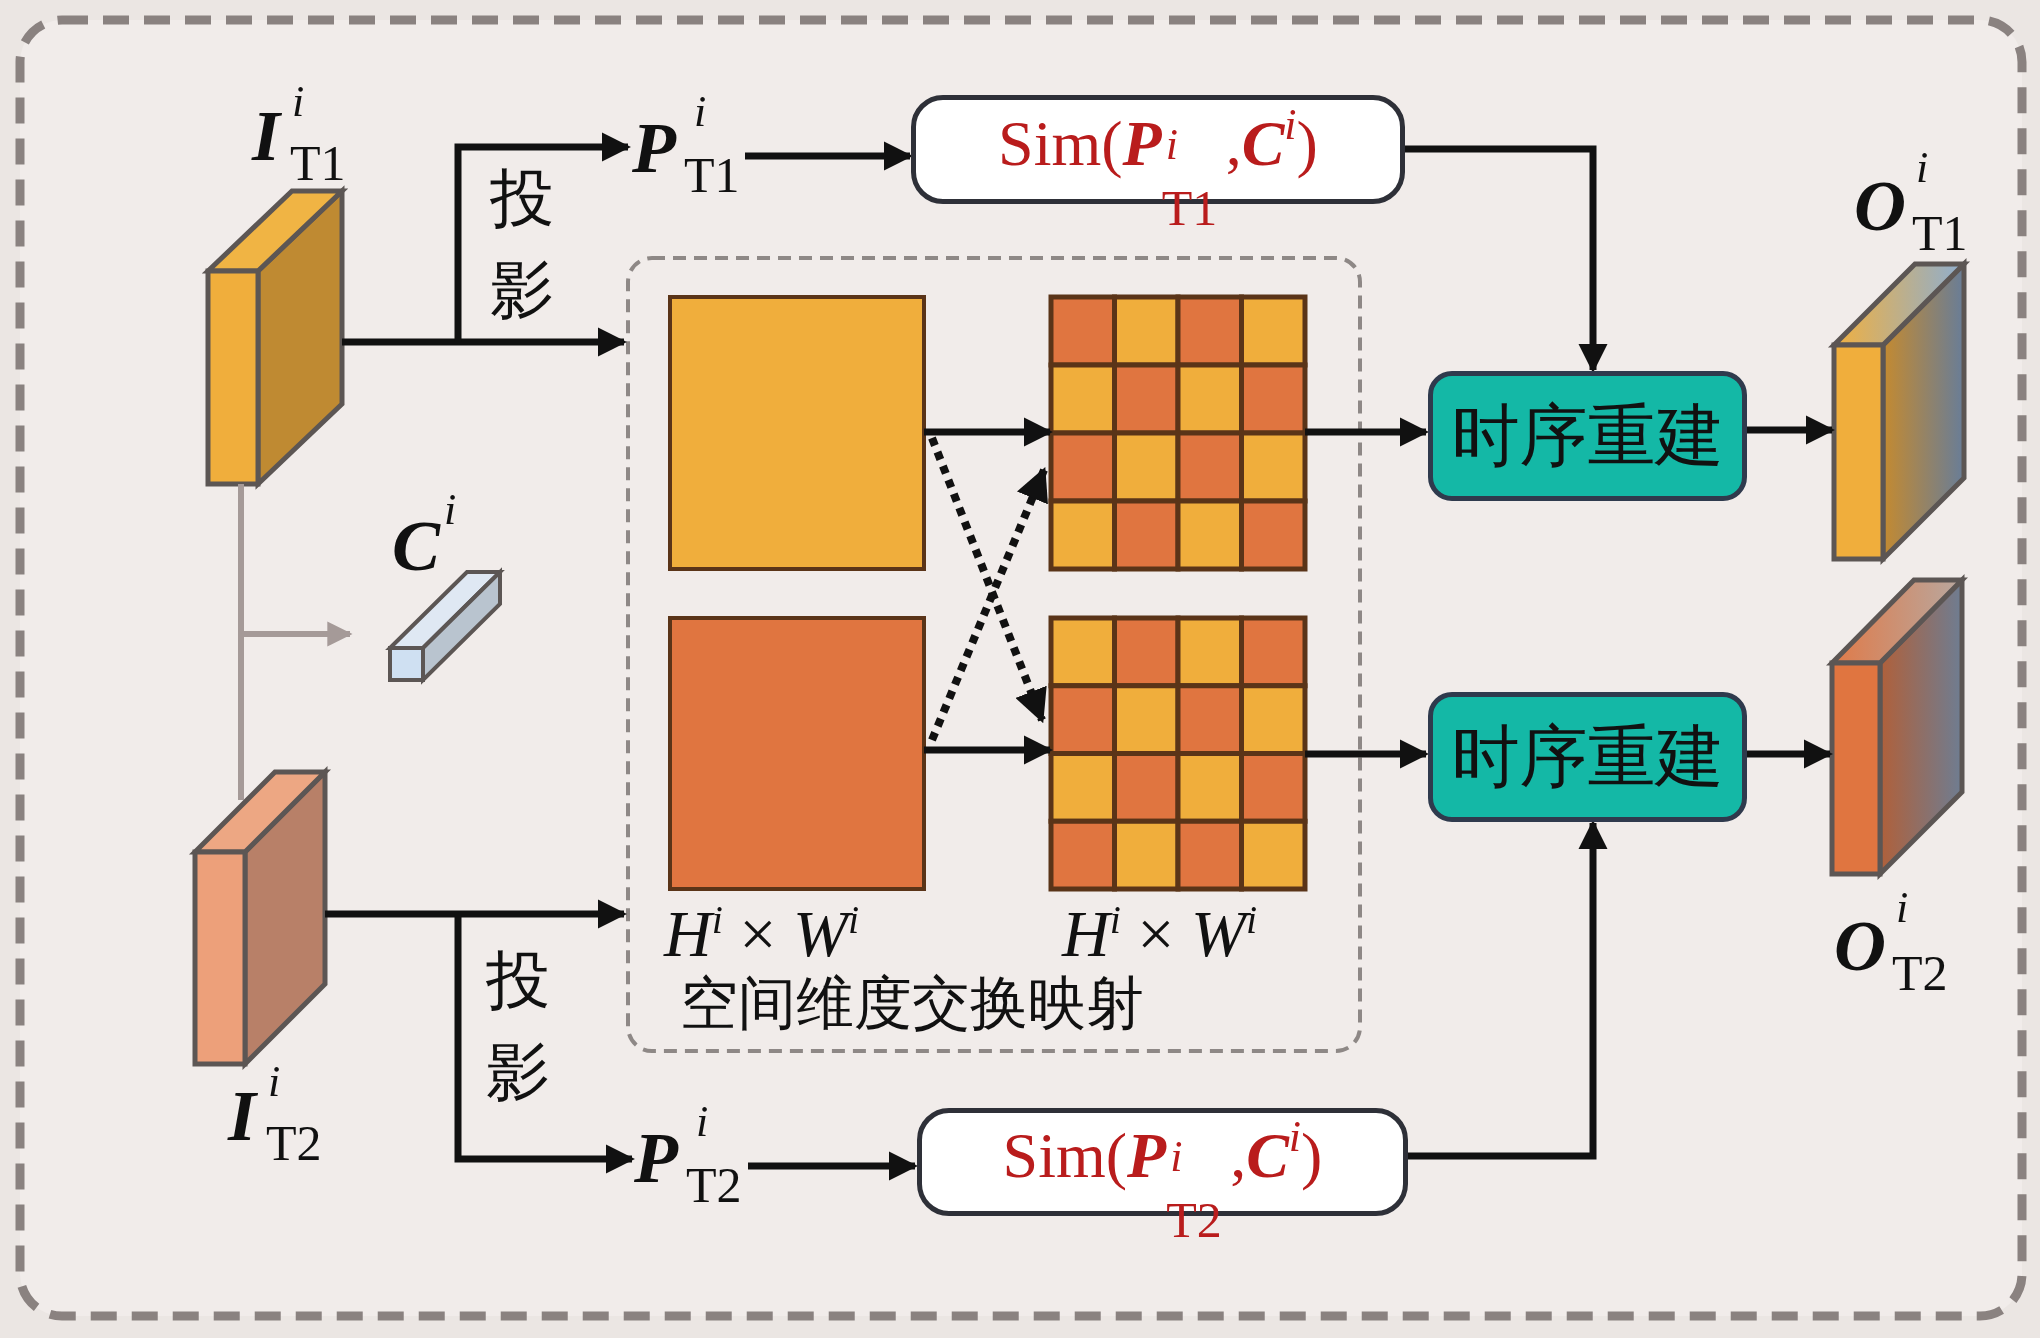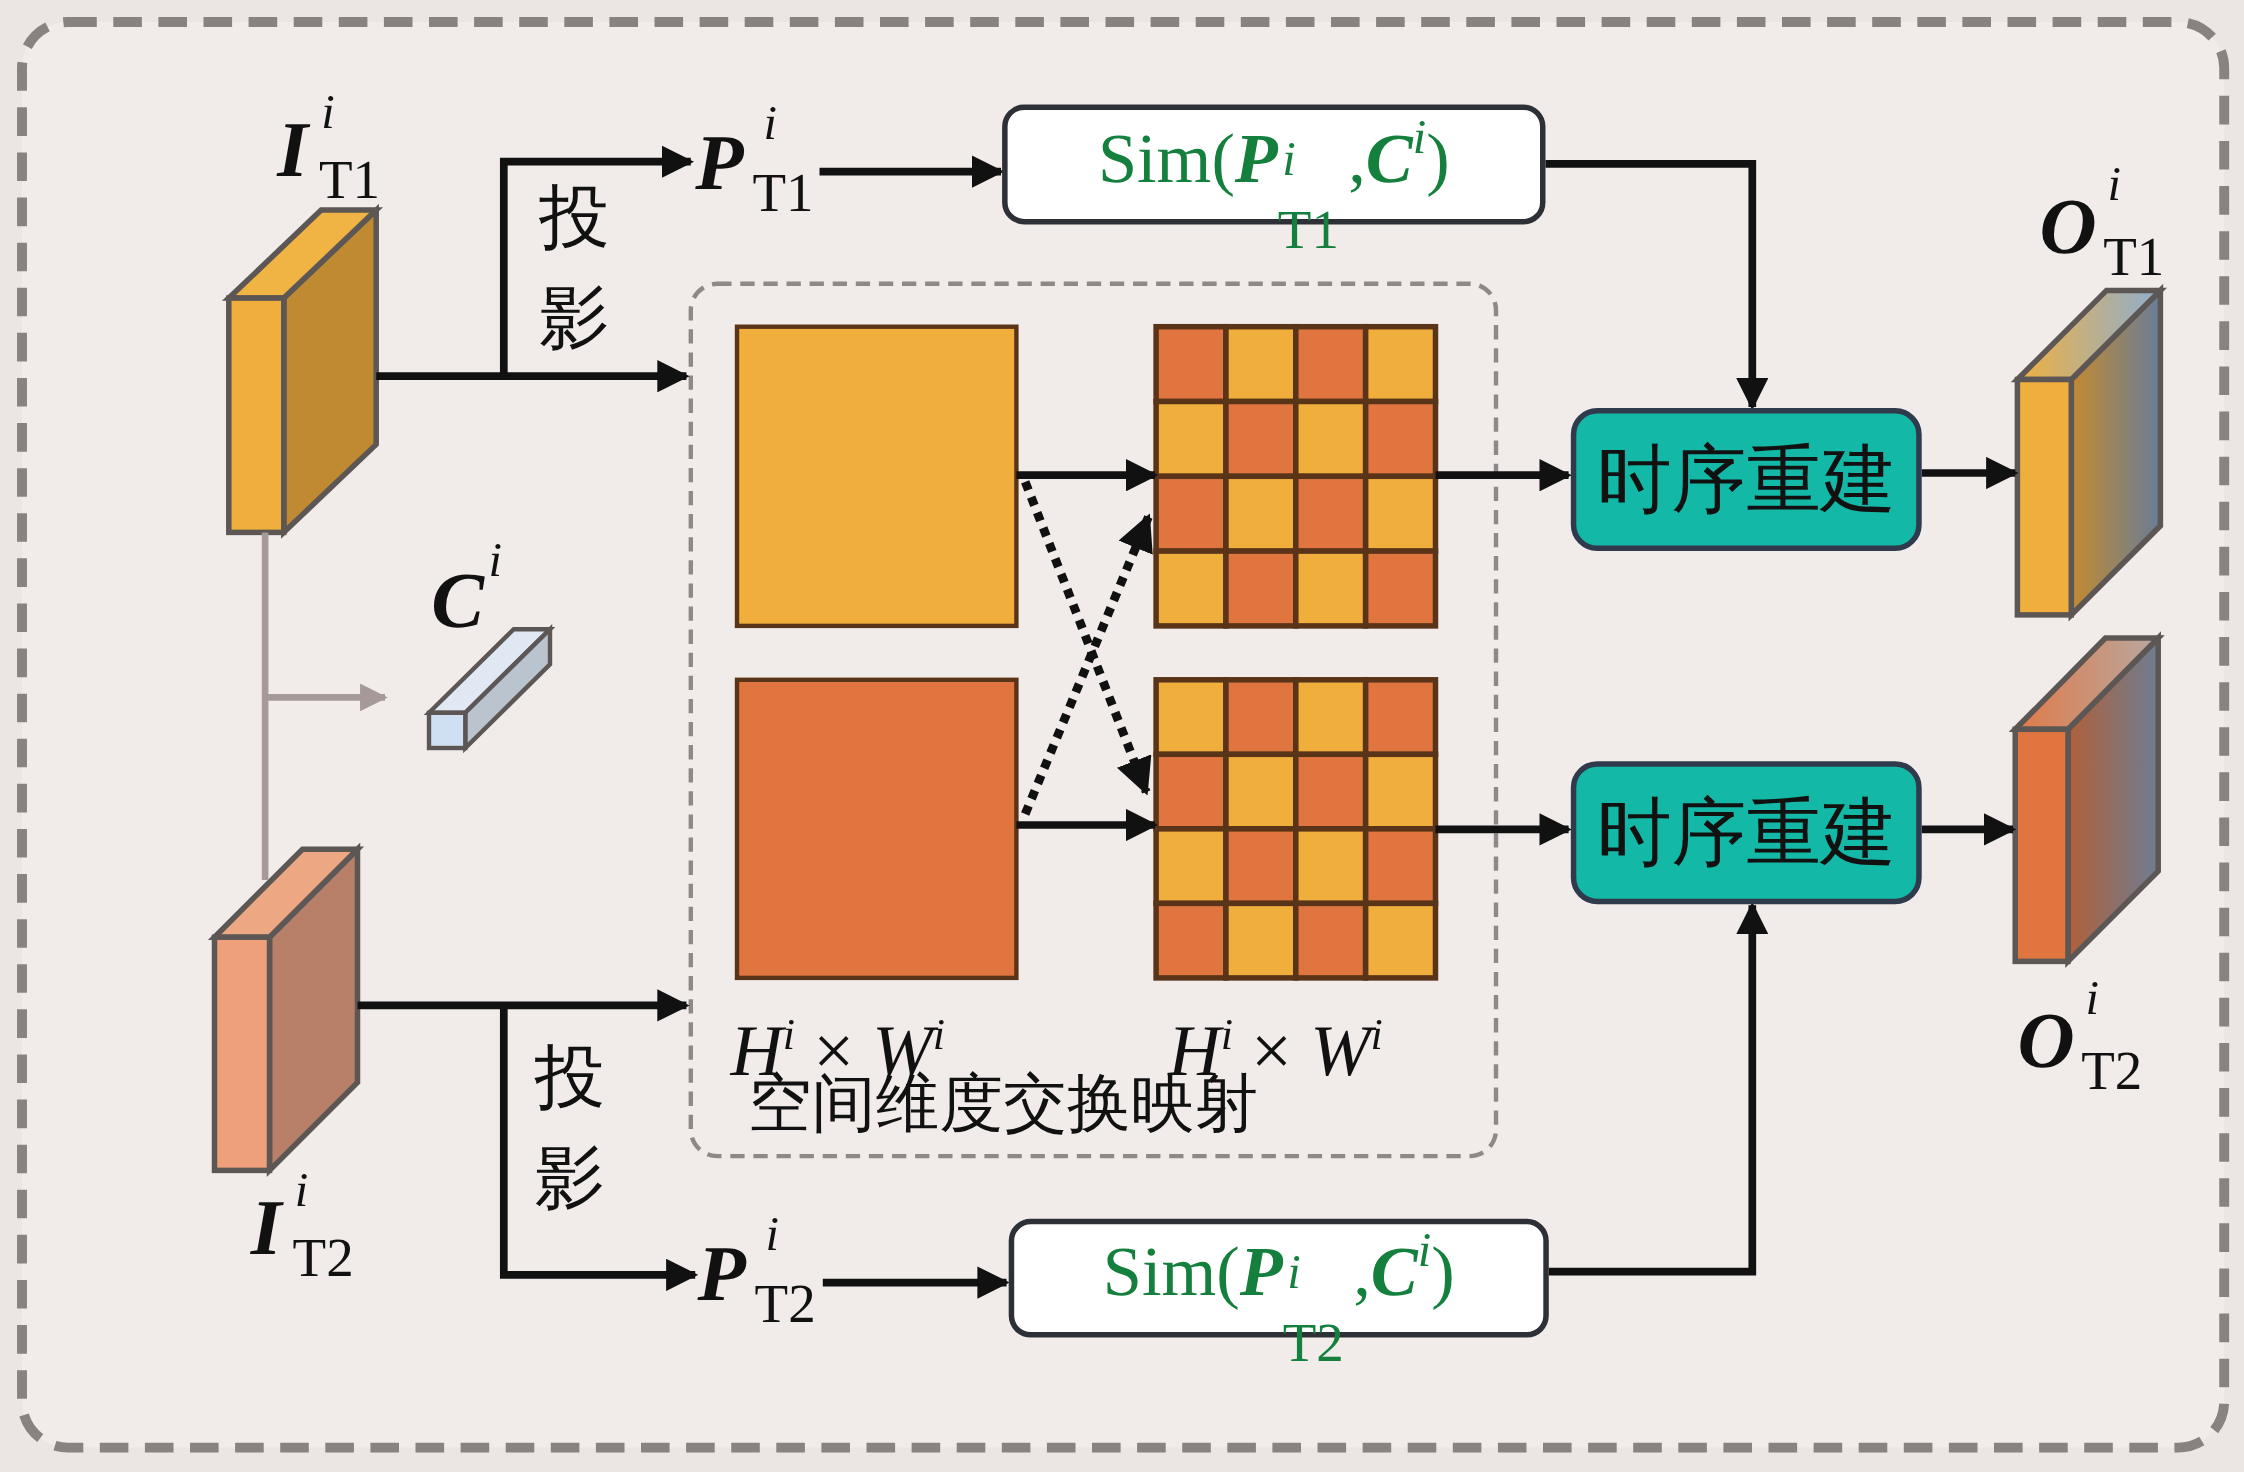--- a/index.html
+++ b/index.html
@@ -5,23 +5,23 @@
   html, body { margin:0; padding:0; background:#ebe6e3; }
   body { width:2040px; height:1338px; position:relative; overflow:hidden;
          font-family:"Liberation Serif","DejaVu Serif",serif; }
   #stage { position:absolute; left:0; top:0; width:2040px; height:1338px; }
   .lbl { position:absolute; color:#111; white-space:nowrap; line-height:1; }
   .math-big { font-weight:bold; font-style:italic; font-size:72px; }
   .sup { position:absolute; font-style:italic; font-weight:normal; font-size:44px; }
   .sub { position:absolute; font-style:normal; font-weight:normal; font-size:50px; }
   .cjk { font-family:"DejaVu Sans","Liberation Sans",sans-serif; font-size:64px; color:#111; }
   .box { position:absolute; box-sizing:border-box; display:flex; align-items:center; justify-content:center; }
-  .sim-box { background:#ffffff; border:5px solid #2e3038; border-radius:20px; font-size:64px; color:#15803d; }
+  .sim-box { background:#ffffff; border:5px solid #2e3038; border-radius:32px; font-size:64px; color:#b91c1c; }
   .rec-box { background:#14b8a6; border:5px solid #2f3a4d; border-radius:24px; color:#111; }
-  .hw { font-style:italic; font-size:66px;margin-top:21px; }
+  .hw { font-style:italic; font-size:66px; }
 </style>
 </head>
 <body>
 
 <div id="stage">
   <svg width="2040" height="1338" viewBox="0 0 2040 1338" style="position:absolute;left:0;top:0">
     <defs>
       <marker id="arr" viewBox="0 0 10 10" refX="9" refY="5" markerWidth="4.2" markerHeight="4.2" orient="auto" markerUnits="strokeWidth">
         <path d="M0,0 L10,5 L0,10 z" fill="#111"></path>
       </marker>

